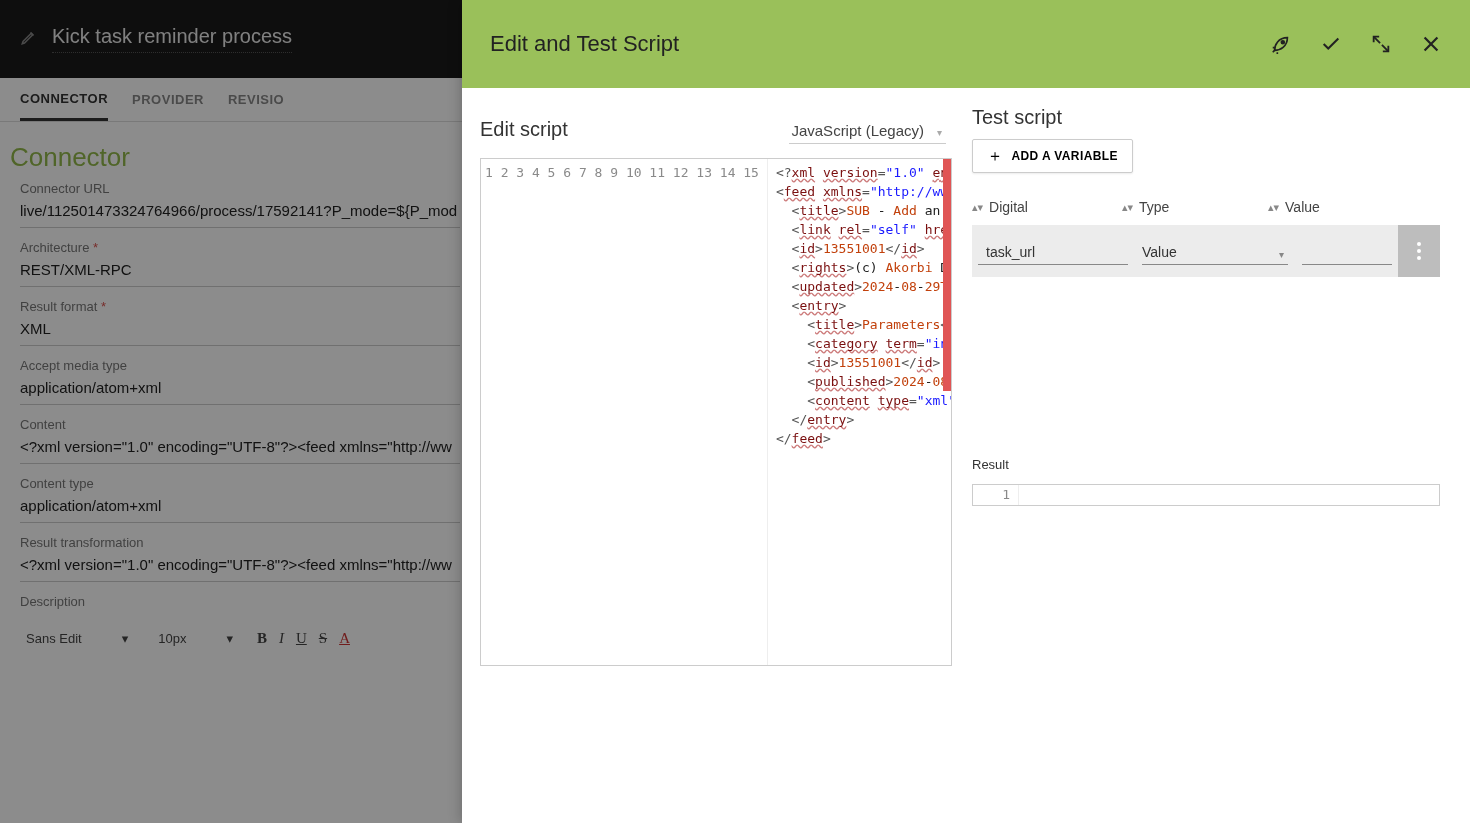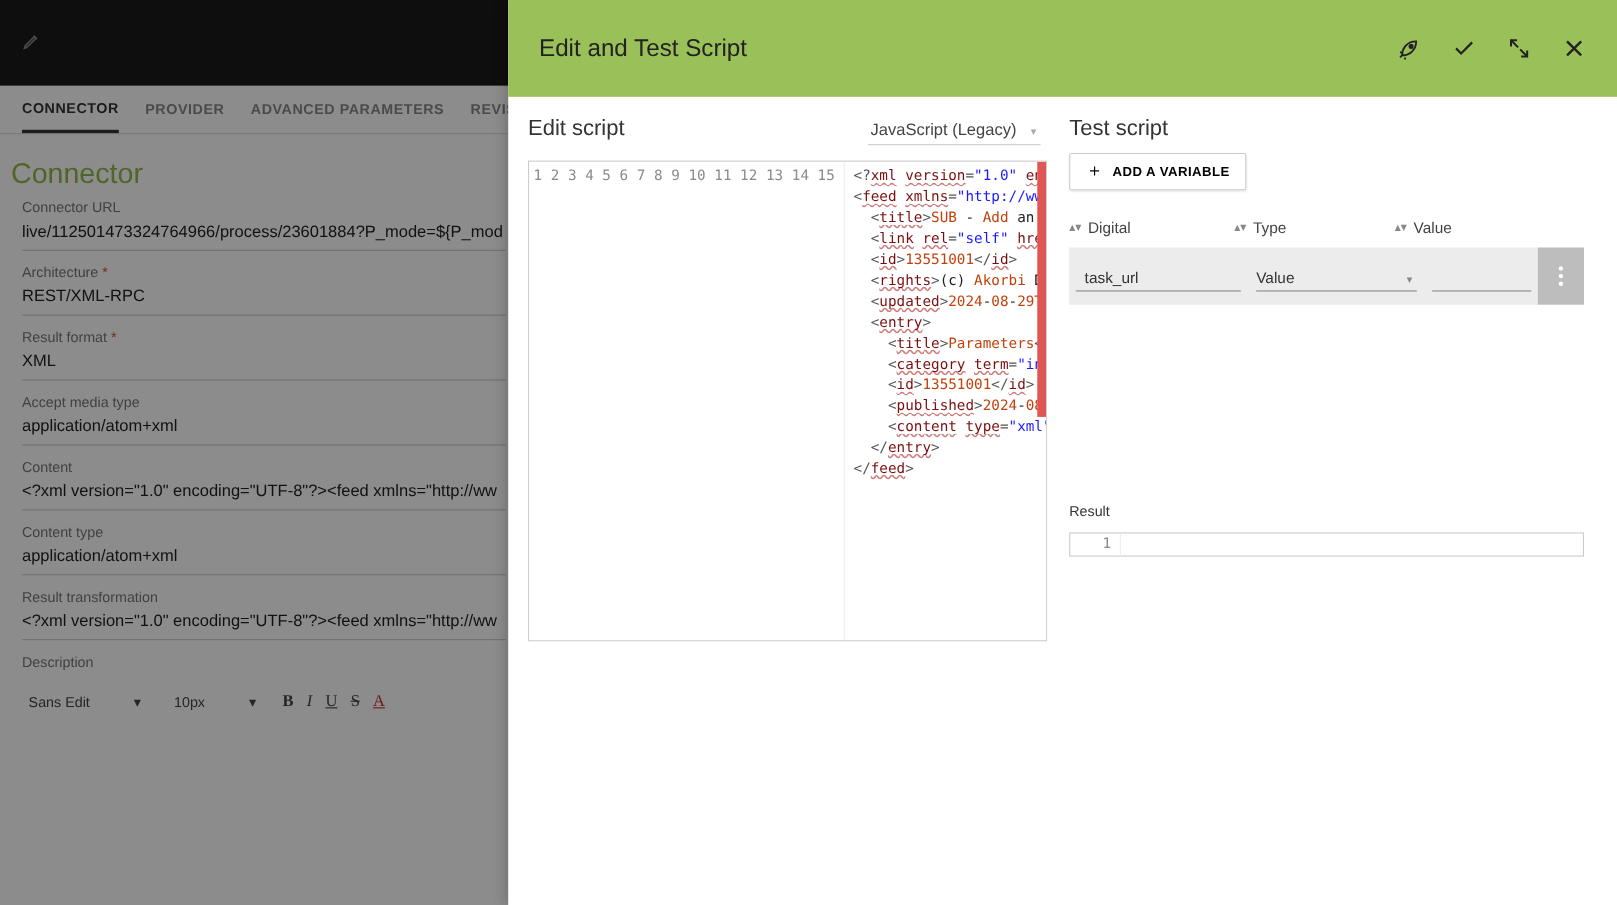--- a/index.html
+++ b/index.html
@@ -145,21 +145,21 @@
 }
 .modal-icon svg { width: 100%; height: 100%; display:block; }
 
 .modal-body {
   flex: 1;
   display: flex;
   overflow: hidden;
 }
 .edit-pane {
   width: 490px;
-  padding: 18px 0 0 18px;
+  padding: 30px 0 0 18px;
   display: flex;
   flex-direction: column;
   overflow: hidden;
   border-radius: 19px;
 }
 .edit-header {
   display: flex;
   justify-content: space-between;
   align-items: baseline;
   padding-right: 6px;
@@ -192,21 +192,21 @@
   bottom: 6px;
 }
 
 
 .code-editor {
   border: 1px solid #ccc;
   font-family: Consolas, Monaco, monospace;
   font-size: 13px;
   line-height: 19px;
   position: relative;
-  height: 437px;
+  height: 508px;
   display: flex;
   overflow: hidden;
 }
 .code-editor .err-strip {
   position: absolute;
   right: 0;
   top: 0;
   width: 8px;
   height: 232px;
   background: #e05555;
@@ -333,35 +333,35 @@
 <body>
 
 <div class="bg-page">
   <div class="bg-header">
     <span class="edit-icon">
       <svg viewBox="0 0 24 24" width="18" height="18" fill="none" stroke="currentColor" stroke-width="2">
           <path d="M3 21l3-1 11-11-2-2L4 18l-1 3z"></path>
           <path d="M14 6l4 4"></path>
         </svg>
     </span>
+    <span class="bg-title">Kick task reminder process</span>
   </div>
 
   <div class="bg-tabs">
     <div class="bg-tab active">CONNECTOR</div>
     <div class="bg-tab">PROVIDER</div>
-    <div class="bg-tab">ADVANCED PARAMETERS</div>
     <div class="bg-tab">REVISIO</div>
   </div>
 
   <div class="bg-section-title">Connector</div>
 
   <div class="bg-fields">
     <div class="bg-field">
       <div class="bg-label">Connector URL</div>
-      <div class="bg-value">live/112501473324764966/process/23601884?P_mode=${P_mod</div>
+      <div class="bg-value">live/112501473324764966/process/17592141?P_mode=${P_mod</div>
     </div>
     <div class="bg-field">
       <div class="bg-label"><span>Architecture</span> <span class="req">*</span></div>
       <div class="bg-value">REST/XML-RPC</div>
     </div>
     <div class="bg-field">
       <div class="bg-label"><span>Result format</span> <span class="req">*</span></div>
       <div class="bg-value">XML</div>
     </div>
     <div class="bg-field">

